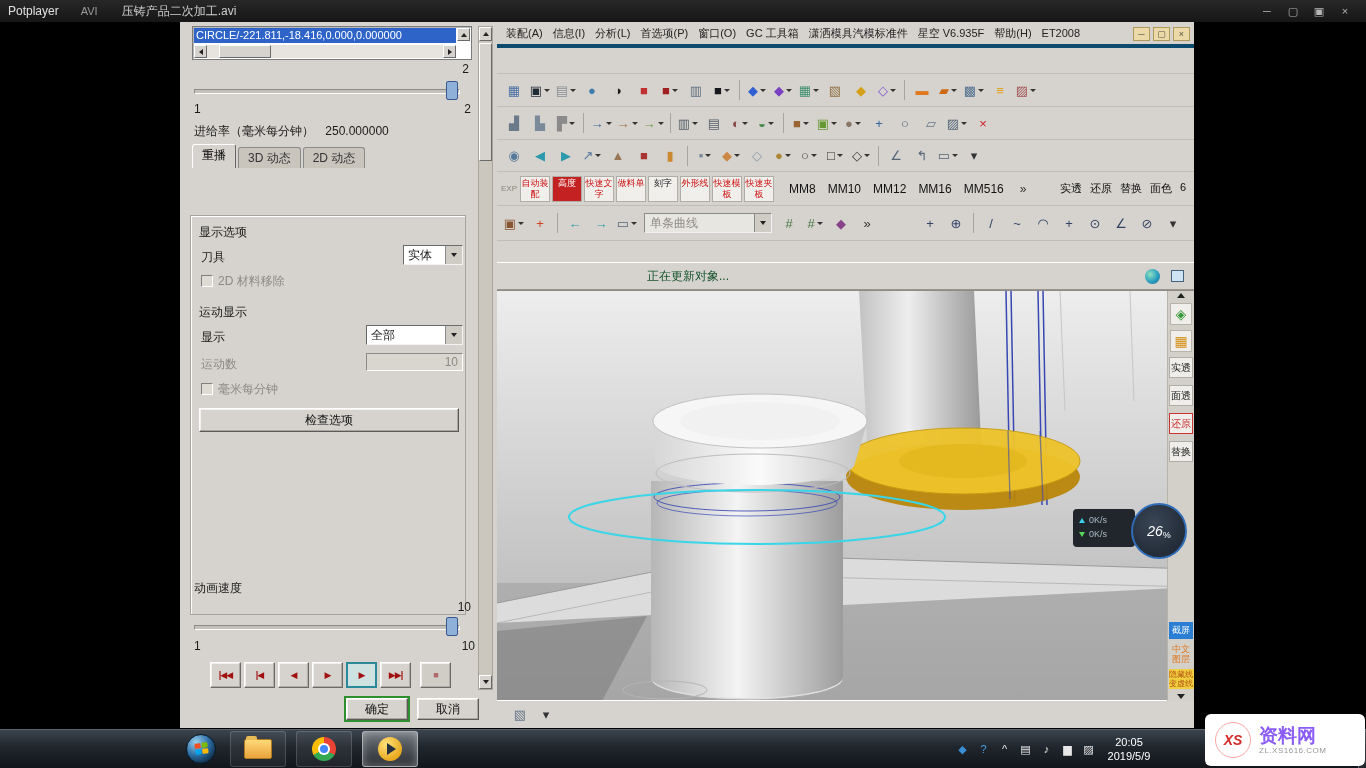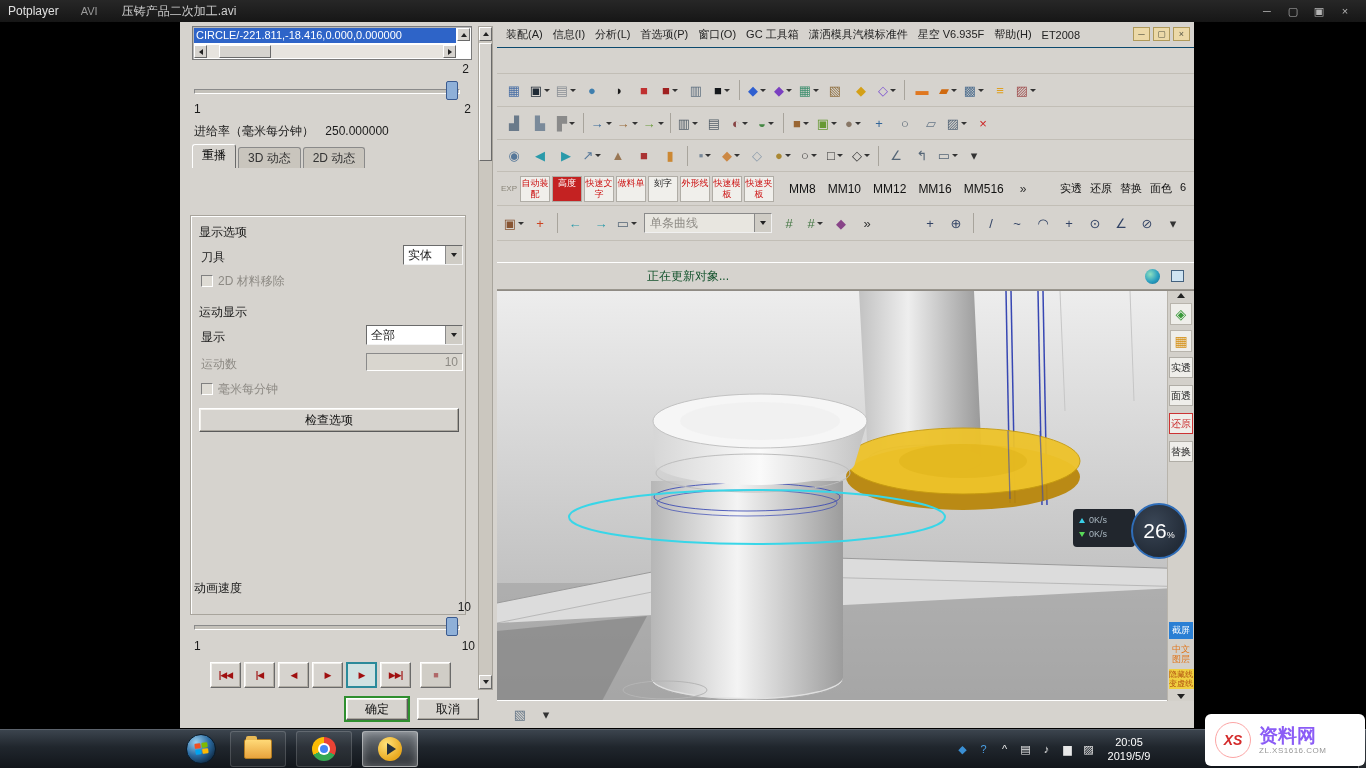--- a/index.html
+++ b/index.html
@@ -56,21 +56,21 @@
   .pbtn.disabled{color:#b06868;background:#d0cdc6;}
   .pbtn:last-child{margin-left:6px;}
   #btn-ok{position:absolute;left:166px;top:676px;width:62px;height:22px;outline:2px solid #2f8f2f;}
   #btn-cancel{position:absolute;left:237px;top:676px;width:62px;height:22px;}
   .vscroll{position:absolute;left:298px;top:4px;width:15px;height:664px;background:#cbc7bf;border:1px solid #a8a49c;box-sizing:border-box;}
   .vs-arrow{position:absolute;left:0;width:13px;height:14px;background:#d6d3ce;border:1px solid;border-color:#fff #6a6a6a #6a6a6a #fff;display:flex;align-items:center;justify-content:center;box-sizing:border-box;}
   .vs-thumb{position:absolute;left:0;top:16px;width:13px;height:118px;background:#d6d3ce;border:1px solid;border-color:#fff #6a6a6a #6a6a6a #fff;box-sizing:border-box;}
 
   
   #cad{position:absolute;left:497px;top:0;width:697px;height:706px;background:#d6d3ce;overflow:hidden;}
-  .menubar{position:absolute;left:0;top:0;width:697px;height:26px;background:#d6d3ce;border-bottom:1px solid #0c4a6e;display:flex;align-items:center;padding-left:4px;box-sizing:border-box;overflow:hidden;white-space:nowrap;}
+  .menubar{position:absolute;left:0;top:0;width:697px;height:26px;background:#d6d3ce;border-bottom:4px solid #0c4a6e;display:flex;align-items:center;padding-left:4px;box-sizing:border-box;overflow:hidden;white-space:nowrap;}
   .menu-item{padding:0 5px;font-size:11px;color:#222;}
   .nx-controls{position:absolute;right:4px;top:5px;display:flex;gap:3px;background:#d6d3ce;padding-left:4px;}
   .nxc{width:17px;height:14px;background:#ecd9a8;border:1px solid #b09a5a;font-size:9px;line-height:12px;text-align:center;color:#554;box-sizing:border-box;}
   .tbrow{position:absolute;left:0;width:697px;background:#d6d3ce;border-bottom:1px solid #c2beb6;display:flex;align-items:center;padding-left:4px;box-sizing:border-box;overflow:hidden;}
   #tb-blank{top:26px;height:26px;}
   #tb-row1{top:52px;height:33px;}
   #tb-row2{top:85px;height:33px;}
   #tb-row3{top:118px;height:32px;}
   .tbi{display:inline-flex;align-items:center;justify-content:center;width:24px;height:24px;margin:0 1px;font-size:13px;flex:0 0 auto;}
   .tbi .g{line-height:1;}
@@ -105,21 +105,21 @@
   .rpbtn{width:24px;height:21px;background:#efeeea;border:1px solid #b0ada6;font-size:10px;line-height:19px;text-align:center;color:#222;box-sizing:border-box;overflow:hidden;}
   .rpbtn.accent{border-color:#cc3333;color:#cc3333;}
   .rp-capture{width:24px;background:#2a7fd4;color:#fff;font-size:9px;text-align:center;padding:2px 0;}
   .rp-cn{color:#e07820;font-size:9px;line-height:10px;text-align:center;}
   .rp-hidden{background:#f0d040;color:#b05010;font-size:8px;line-height:9px;text-align:center;width:25px;padding:1px 0;}
   .speed-tip{position:absolute;left:576px;top:218px;width:62px;height:38px;background:rgba(18,24,32,.92);border-radius:4px;z-index:5;padding:4px 6px;box-sizing:border-box;}
   .speed-tip .row{display:flex;align-items:center;gap:4px;height:14px;color:#aab8c2;font-size:9px;}
   .arr-up{width:0;height:0;border-left:3px solid transparent;border-right:3px solid transparent;border-bottom:5px solid #3ad0e8;}
   .arr-dn{width:0;height:0;border-left:3px solid transparent;border-right:3px solid transparent;border-top:5px solid #58d858;}
   .speed-circle{position:absolute;left:634px;top:212px;width:56px;height:56px;border-radius:50%;background:radial-gradient(circle at 40% 35%,#3a4656,#232c38 70%);border:2px solid #2f6db8;box-sizing:border-box;z-index:6;display:flex;align-items:center;justify-content:center;color:#fff;}
-  .speed-circle .pct{font-size:21px;}
+  .speed-circle .pct{font-size:14px;font-style:italic;}
   .speed-circle .pctu{font-size:9px;margin-top:8px;}
   .cad-bottom{position:absolute;left:0;top:678px;width:697px;height:28px;background:#d6d3ce;border-top:1px solid #fff;display:flex;align-items:center;padding-left:10px;box-sizing:border-box;}
 
   
   #taskbar{position:absolute;left:0;top:728px;width:1366px;height:40px;background:linear-gradient(180deg,#3d4650 0%,#20262d 45%,#11151a 100%);border-top:1px solid #000;box-shadow:inset 0 1px 0 rgba(255,255,255,.16);}
   .start-orb{position:absolute;left:186px;top:5px;width:30px;height:30px;border-radius:50%;background:radial-gradient(circle at 32% 26%,#9ad0f0,#2a6aa0 48%,#13324f 78%,#0a1f33);border:1px solid #0a1a28;box-sizing:border-box;}
   .flag{display:grid;grid-template-columns:6px 6px;grid-template-rows:5px 5px;gap:1px;width:13px;margin:8px auto 0;transform:rotate(-8deg);}
   .flag span{border-radius:1px;}
   .task-btn{position:absolute;top:2px;width:56px;height:36px;border-radius:3px;display:flex;align-items:center;justify-content:center;background:rgba(255,255,255,.06);border:1px solid rgba(255,255,255,.16);box-sizing:border-box;}
   .task-btn.active{background:linear-gradient(rgba(255,255,255,.30),rgba(255,255,255,.10));border:1px solid rgba(255,255,255,.5);box-shadow:inset 0 0 8px rgba(255,255,255,.35);}

